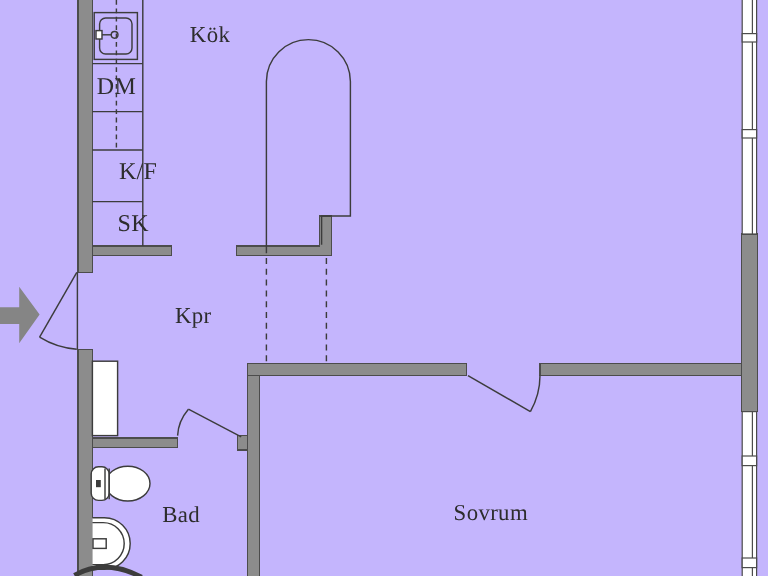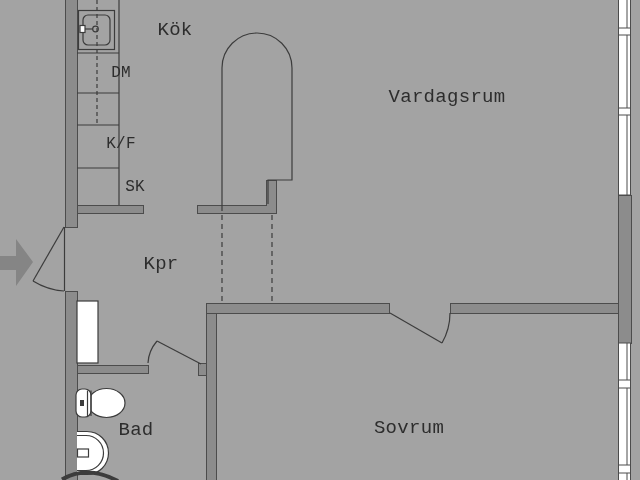--- a/index.html
+++ b/index.html
@@ -1,21 +1,21 @@
 <!DOCTYPE html>
 <html><head>
 <meta charset="utf-8">
 <style>
   html,body{margin:0;padding:0;background:#fff;}
-  #stage{position:relative;width:640px;height:480px;overflow:hidden;background:#a3a3a3;
-         font-family:Liberation Mono, monospace;}
+  #stage{position:relative;width:640px;height:480px;overflow:hidden;background:#c4b5fd;
+         font-family:Liberation Serif, serif;}
   #plan-svg{position:absolute;left:0;top:0;}
   .label{position:absolute;transform:translate(-50%,-50%);color:#2d2d2d;
          font-size:19px;letter-spacing:.3px;white-space:nowrap;}
-  .unit-label{font-size:16px;letter-spacing:.2px;margin-left:24px;}
+  .unit-label{font-size:20px;letter-spacing:.2px;}
   .wall{fill:#8c8c8c;stroke:#4c4c4c;stroke-width:1;}
   .thin{fill:none;stroke:#3c3c3c;stroke-width:1.2;}
   .thinw{fill:#ffffff;stroke:#3c3c3c;stroke-width:1.2;}
   .winline{fill:#ffffff;stroke:#4c4c4c;stroke-width:1;}
 </style>
 </head>
 <body>
 
 <div id="stage">
 
@@ -98,21 +98,20 @@
       <path class="thinw" d="M77,431.5 H87 A21.5,21.5 0 0 1 87,474.5 H77"></path>
       <path class="thin" d="M77,435.5 H86 A17.5,17.5 0 0 1 86,470.5 H77"></path>
       <rect class="thinw" x="77.5" y="449" width="11" height="8"></rect>
     </g>
     <path d="M62,479.5 C80,469 98,470.5 118,481" fill="none" stroke="#3c3c3c" stroke-width="4"></path>
 
     <polygon points="0,256 16,256 16,239 33,262 16,286 16,270 0,270" fill="#858585"></polygon>
   </svg>
 
   <div class="label" style="left:175px;top:30px;">Kök</div>
-  <div class="label" style="left:447px;top:97px;">Vardagsrum</div>
   <div class="label" style="left:161px;top:264px;">Kpr</div>
   <div class="label" style="left:409px;top:428px;text-align:right;">Sovrum</div>
-  <div class="label" style="left:136px;top:430px;">Bad</div>
+  <div class="label" style="left:151px;top:430px;">Bad</div>
 
   <div class="label unit-label" style="left:97px;top:73px;">DM</div>
-  <div class="label unit-label" style="left:97px;top:144px;">K/F</div>
+  <div class="label unit-label" style="left:115px;top:144px;">K/F</div>
   <div class="label unit-label" style="left:111px;top:187px;">SK</div>
 </div>
 
 </body></html>

